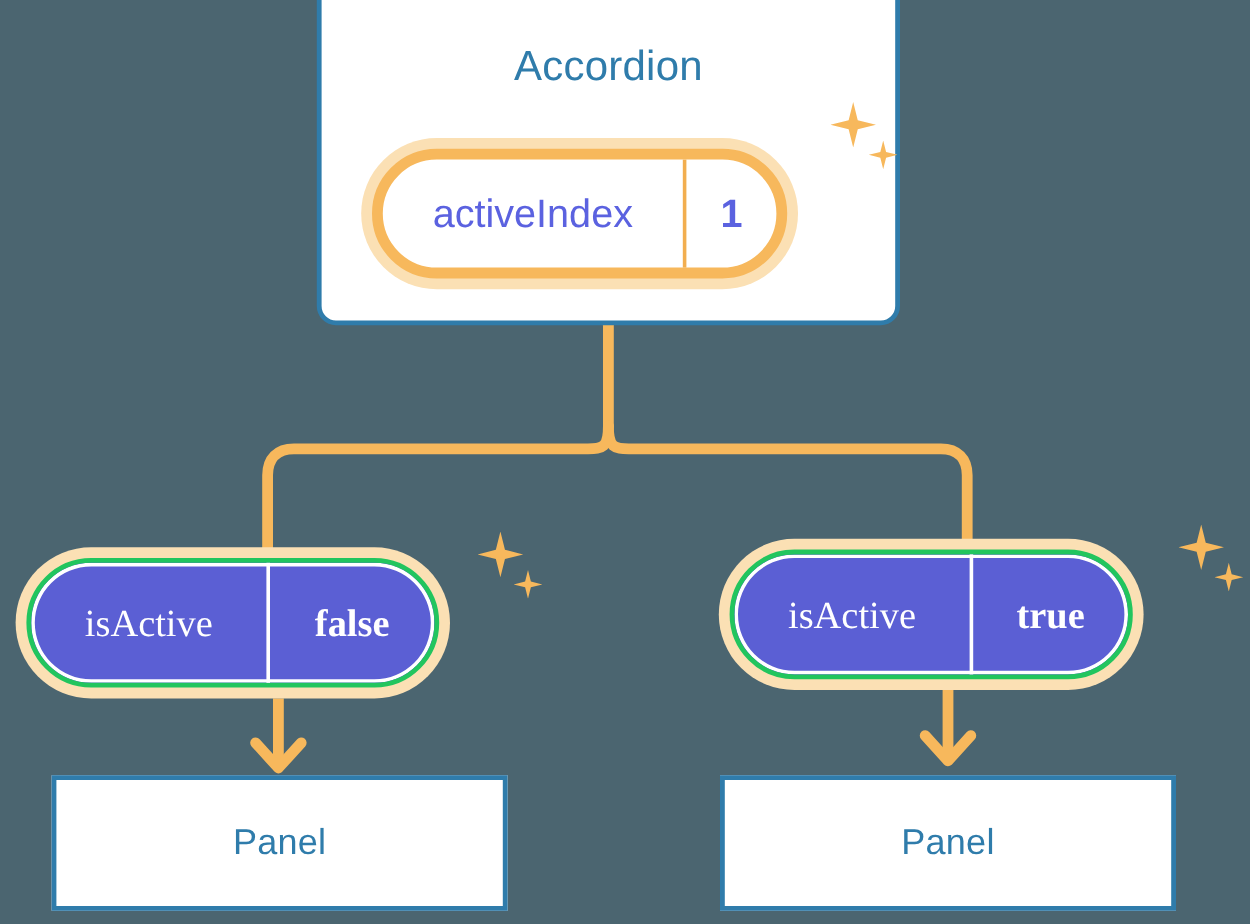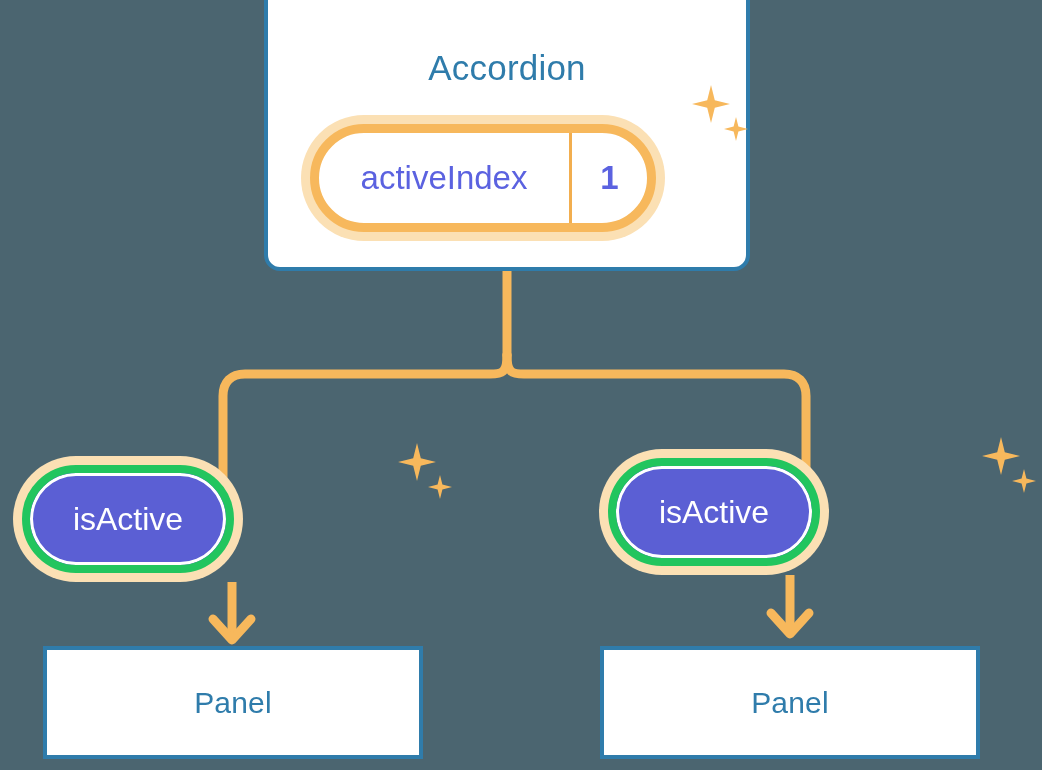--- a/index.html
+++ b/index.html
@@ -30,21 +30,21 @@
     left: 0;
     right: 0;
     text-align: center;
     color: #2f7cab;
     font-weight: 400;
     letter-spacing: .2px;
     white-space: nowrap;
   }
 
   #accordion-card { left: 264px; top: -4px; width: 486px; height: 275px; border-radius: 0 0 16px 16px; }
-  #accordion-card .card-title { top: 48px; font-size: 35px; }
+  #accordion-card .card-title { top: 36px; font-size: 35px; }
 
   .panel-card { width: 380px; height: 113px; top: 646px; border-radius: 0; }
   .panel-card .card-title { top: 36px; font-size: 30px; }
   #panel-left  { left: 43px; }
   #panel-right { left: 600px; }
 
   
   .pill-wrap { position: absolute; }
 
   .pill {
@@ -75,22 +75,23 @@
     margin-top: 19px;
   }
   #pill-top .seg { color: #5b62e0; font-size: 33px; }
   #pill-top .seg-key { min-width: 250px; }
   #pill-top .seg-val { min-width: 78px; border-left: 3px solid #f2ae4f; }
 
   
   .pill-solid {
     height: 108px;
     background: #5b5fd4;
-    border: 8px solid #22c55e;
+    border: 4px solid #22c55e;
     box-shadow: 0 0 0 9px #fbe0b4, inset 0 0 0 3px #ffffff;
+    font-family: Liberation Serif, serif;
   }
   .pill-solid .seg { color: #ffffff; font-size: 32px; }
   .pill-solid .seg-val { border-left: 3px solid #ffffff; }
 
   #pill-left-wrap  { left: 22px;  top: 465px; }
   #pill-left .seg-key  { min-width: 196px; }
   #pill-left .seg-val  { min-width: 140px; }
 
   #pill-right-wrap { left: 608px; top: 458px; }
   #pill-right .seg-key { min-width: 196px; }
@@ -168,35 +169,37 @@
   </div>
 
   <div class="sparkles" id="sparkles-top">
     <div class="spark big"></div>
     <div class="spark small"></div>
   </div>
 
   <div class="pill-wrap" id="pill-left-wrap">
     <div class="pill pill-solid" id="pill-left">
       <div class="seg seg-key">isActive</div>
+      <div class="seg seg-val">false</div>
     </div>
   </div>
 
   <div class="sparkles" id="sparkles-left">
     <div class="spark big"></div>
     <div class="spark small"></div>
   </div>
 
   <div class="card panel-card" id="panel-left">
     <div class="card-title">Panel</div>
   </div>
 
   <div class="pill-wrap" id="pill-right-wrap">
     <div class="pill pill-solid" id="pill-right">
       <div class="seg seg-key">isActive</div>
+      <div class="seg seg-val">true</div>
     </div>
   </div>
 
   <div class="sparkles" id="sparkles-right">
     <div class="spark big"></div>
     <div class="spark small"></div>
   </div>
 
   <div class="card panel-card" id="panel-right">
     <div class="card-title">Panel</div>

